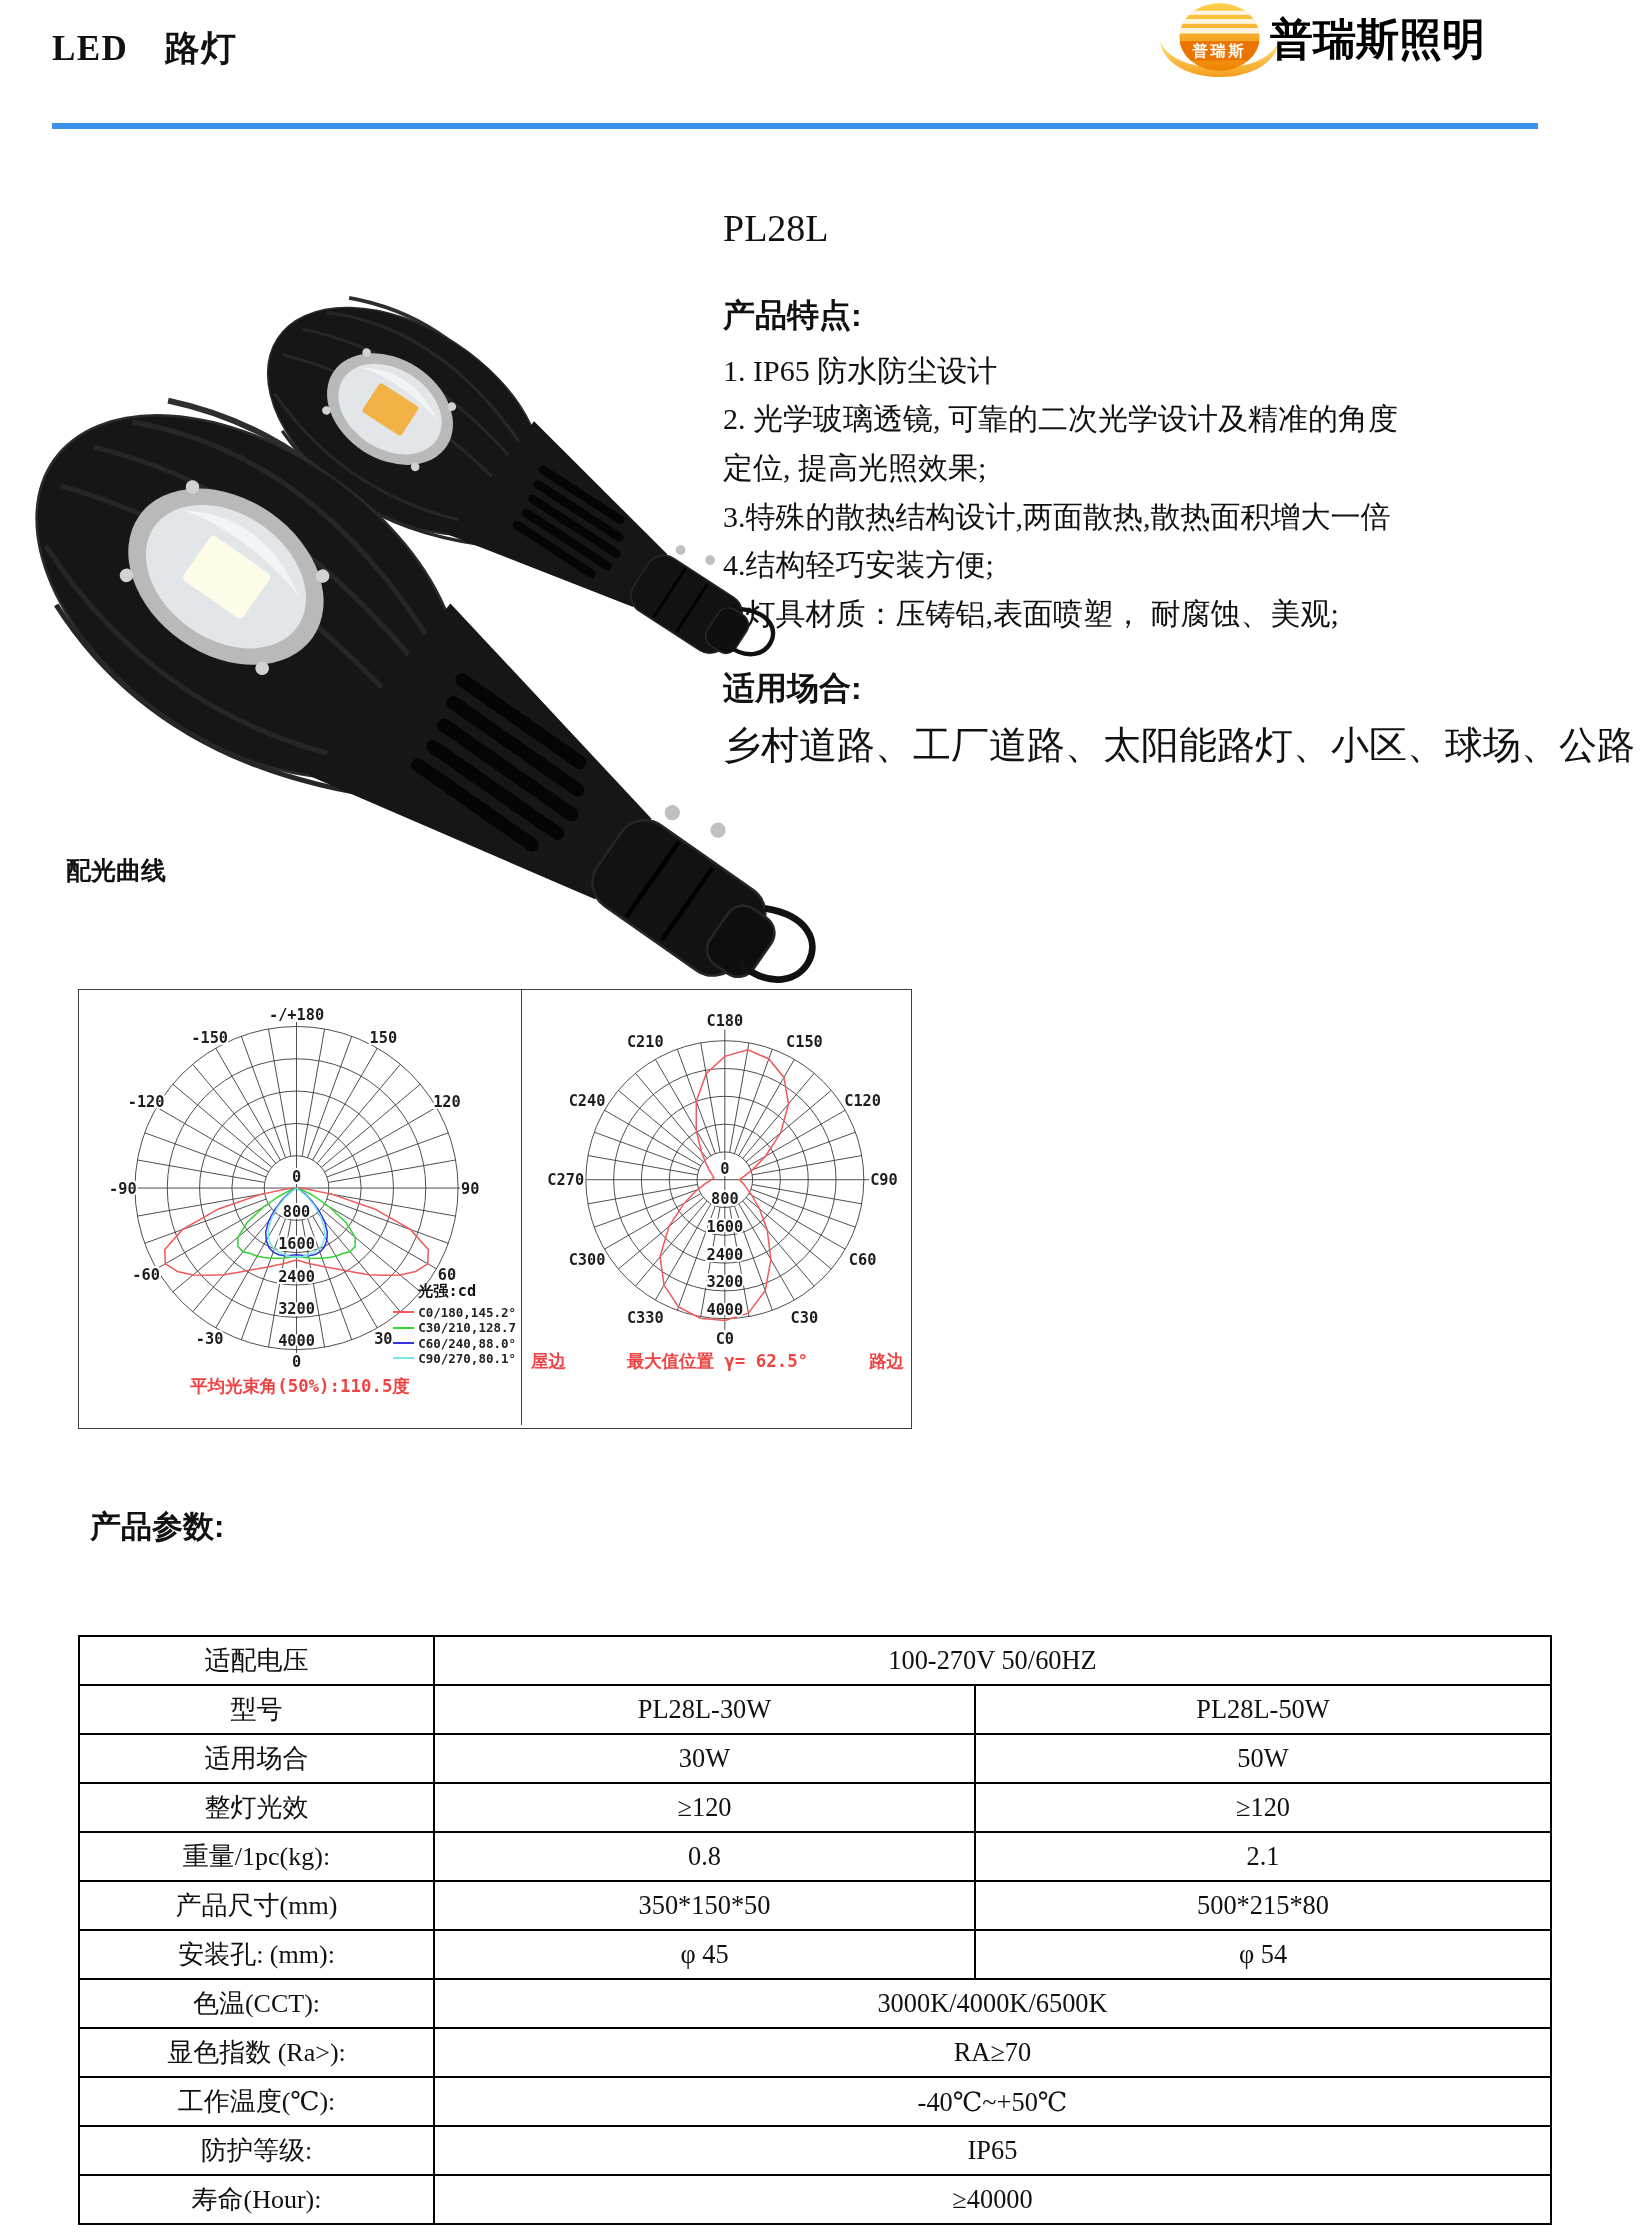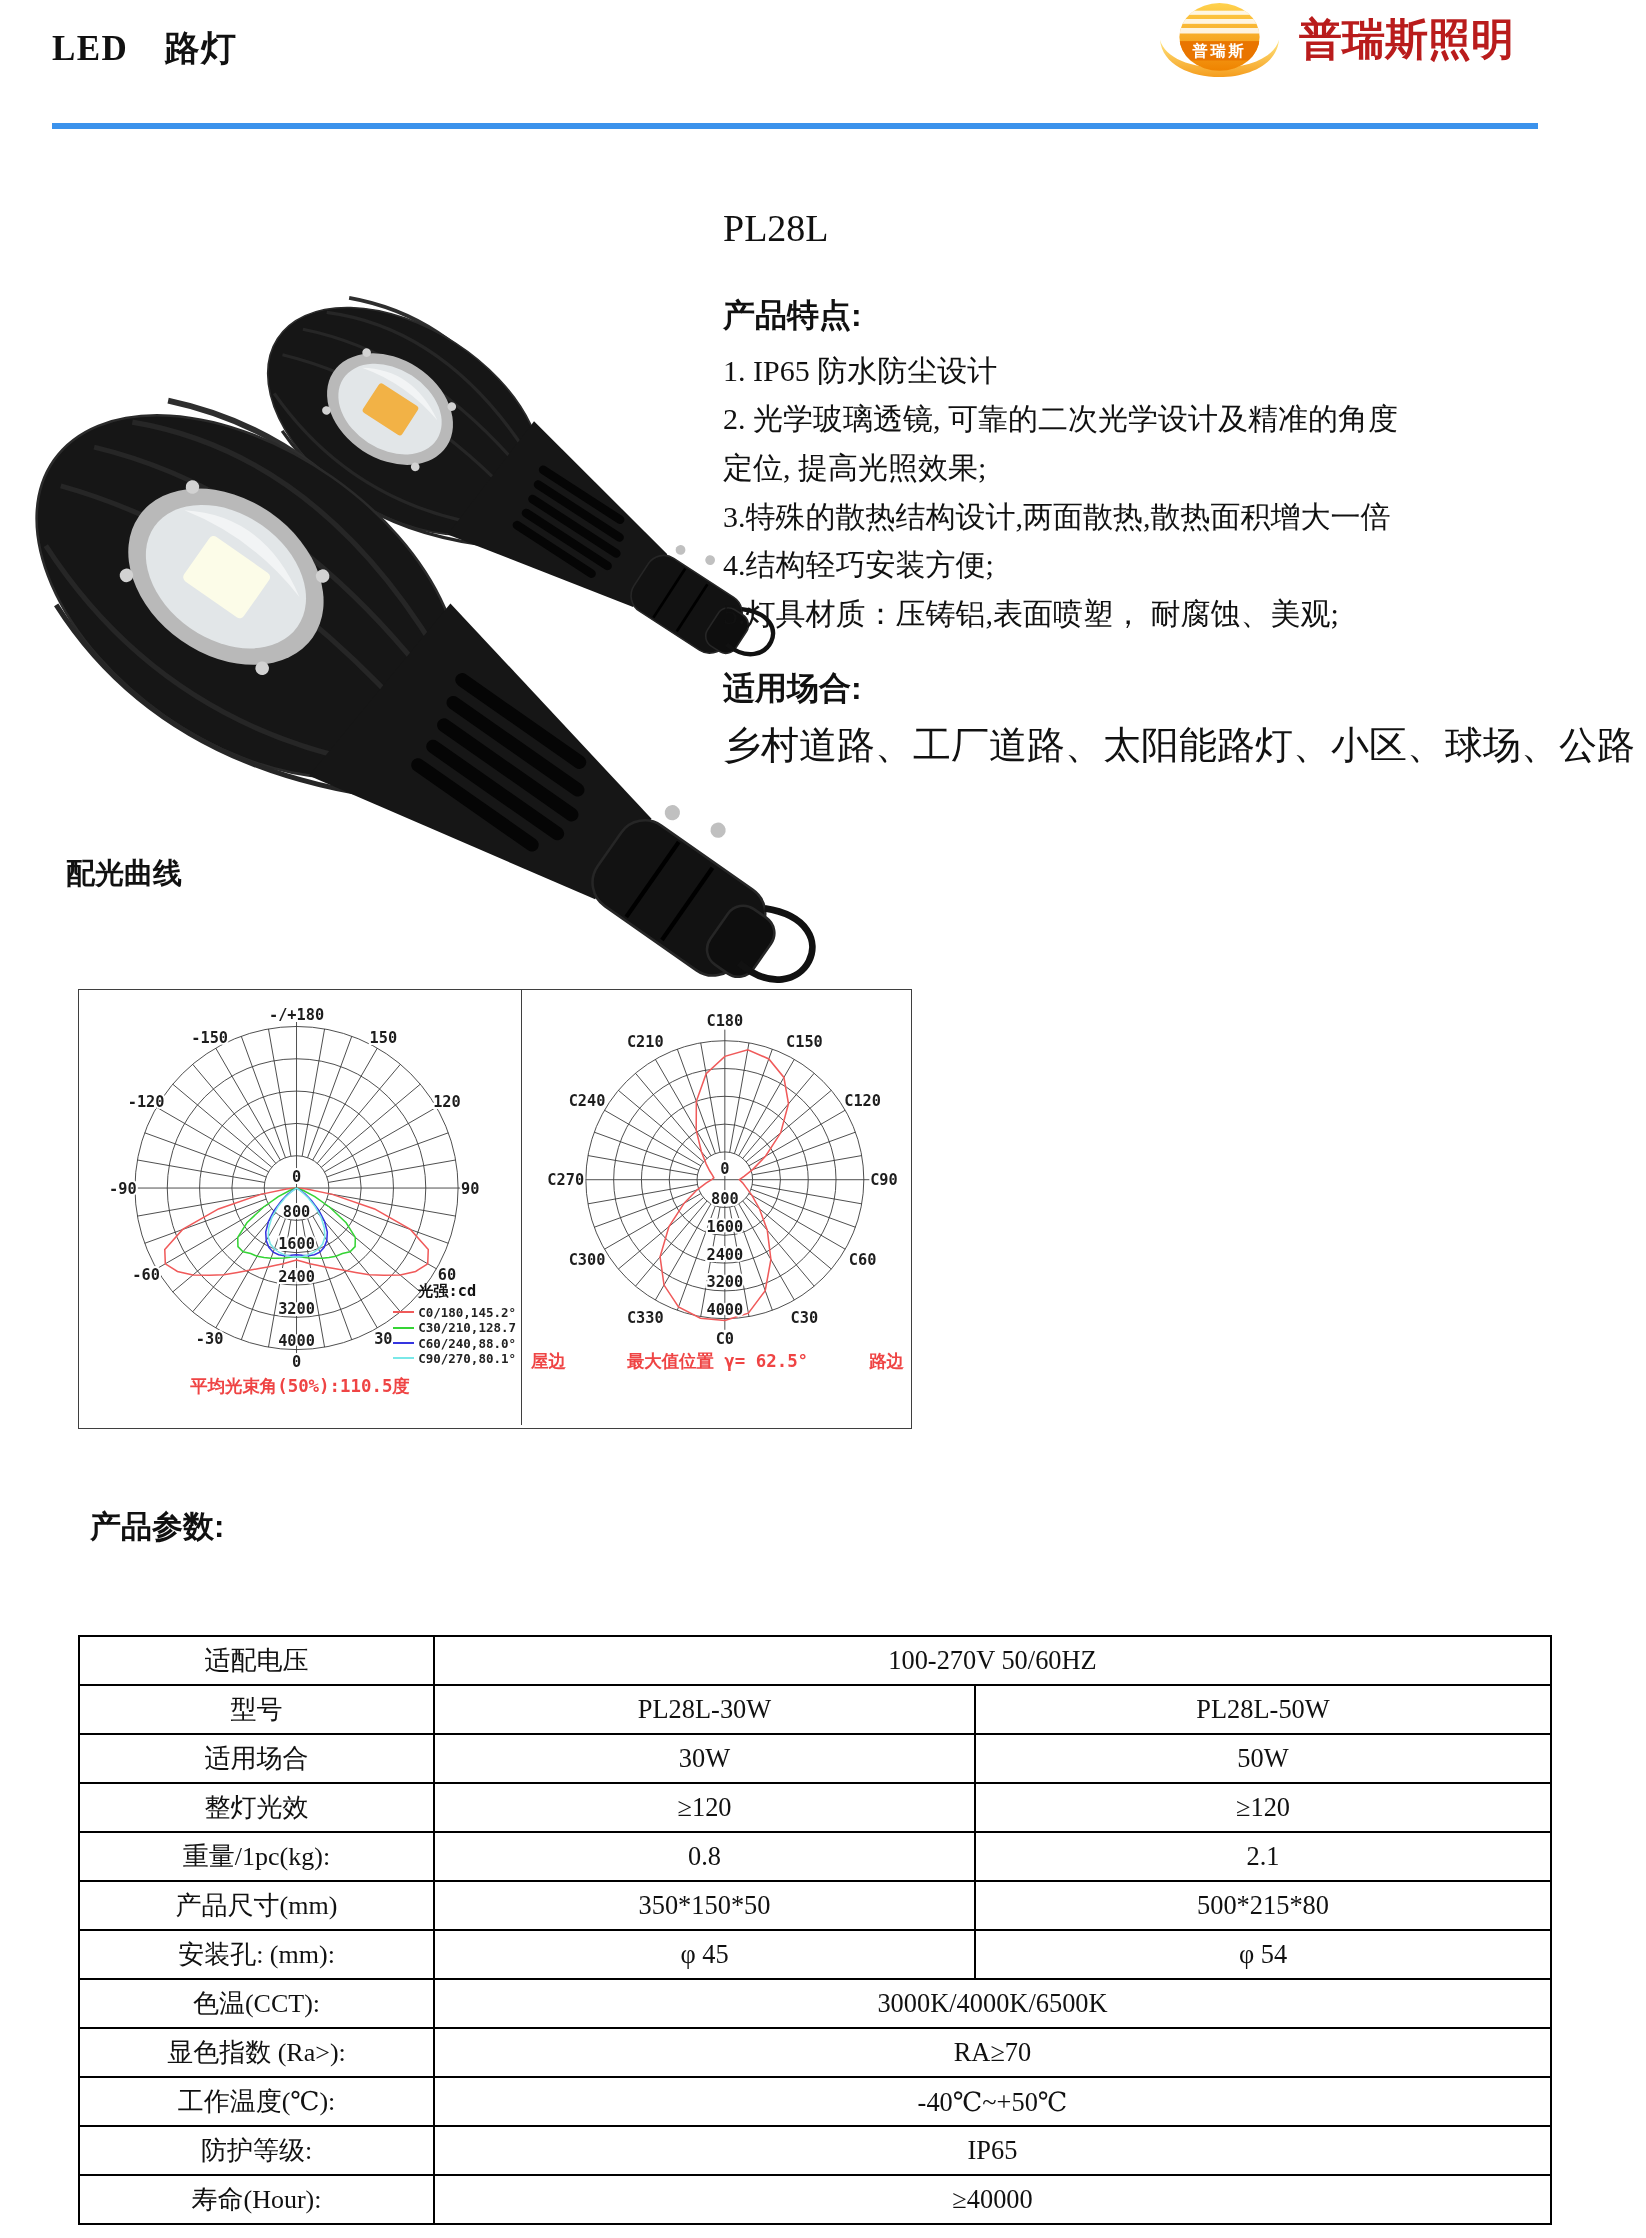--- a/index.html
+++ b/index.html
@@ -2,31 +2,31 @@
 <html style="font-size:11px"><head>
 <meta charset="utf-8">
 <style>
   html,body{margin:0;padding:0;background:#888;}
   #page{position:relative;width:1646px;height:2239px;background:#ffffff;overflow:hidden;
         font-family:"Liberation Serif","DejaVu Serif",serif;color:#111;}
   .abs{position:absolute;}
   
   .doc-title{left:52px;top:25px;font-size:35px;font-weight:700;letter-spacing:1.4px;}
   .rule{left:52px;top:123px;width:1486px;height:6.3px;}
-  .brand-name{left:1299px;top:11px;font-size:43px;font-weight:800;
-              font-family:"Liberation Sans","DejaVu Sans",sans-serif;color:#b91c1c;text-align:right;}
+  .brand-name{left:1270px;top:11px;font-size:43px;font-weight:800;
+              font-family:"Liberation Sans","DejaVu Sans",sans-serif;color:#000000;text-align:right;}
   
   .model{left:723px;top:206px;font-size:38px;}
   .blk-title{font-family:"Liberation Sans","DejaVu Sans",sans-serif;font-weight:800;font-size:32px;}
   .feat-title{left:723px;top:294px;}
   .feat-line{left:723px;width:925px;font-size:30px;line-height:49px;white-space:nowrap;}
   .apps-title{left:723px;top:667px;}
   .apps-line{left:723px;top:720px;font-size:38px;white-space:nowrap;}
   
-  .photometric-title{left:66px;top:854px;font-size:29px;}
+  .photometric-title{left:66px;top:854px;font-size:25px;}
   .parameters-title{left:90px;top:1506px;font-size:31px;}
   
   .panel{left:78px;top:989px;width:832px;height:438px;border:1.4px solid #3f3f3f;background:#fff;}
   .panel-divider{left:442px;top:0;width:1.4px;height:435px;background:#3f3f3f;}
   svg text.alabel{font:700 22px "DejaVu Sans Mono","Liberation Mono",monospace;text-anchor:middle;
                   fill:#1d1d1d;paint-order:stroke;stroke:#fff;stroke-width:6px;}
   svg text.rlabel{font:700 22px "DejaVu Sans Mono","Liberation Mono",monospace;text-anchor:middle;
                   fill:#1d1d1d;paint-order:stroke;stroke:#fff;stroke-width:6px;}
   .grid{stroke:#3c3c3c;stroke-width:1.3;fill:none;}
   .legend{left:314px;top:291px;width:127px;overflow:hidden;

